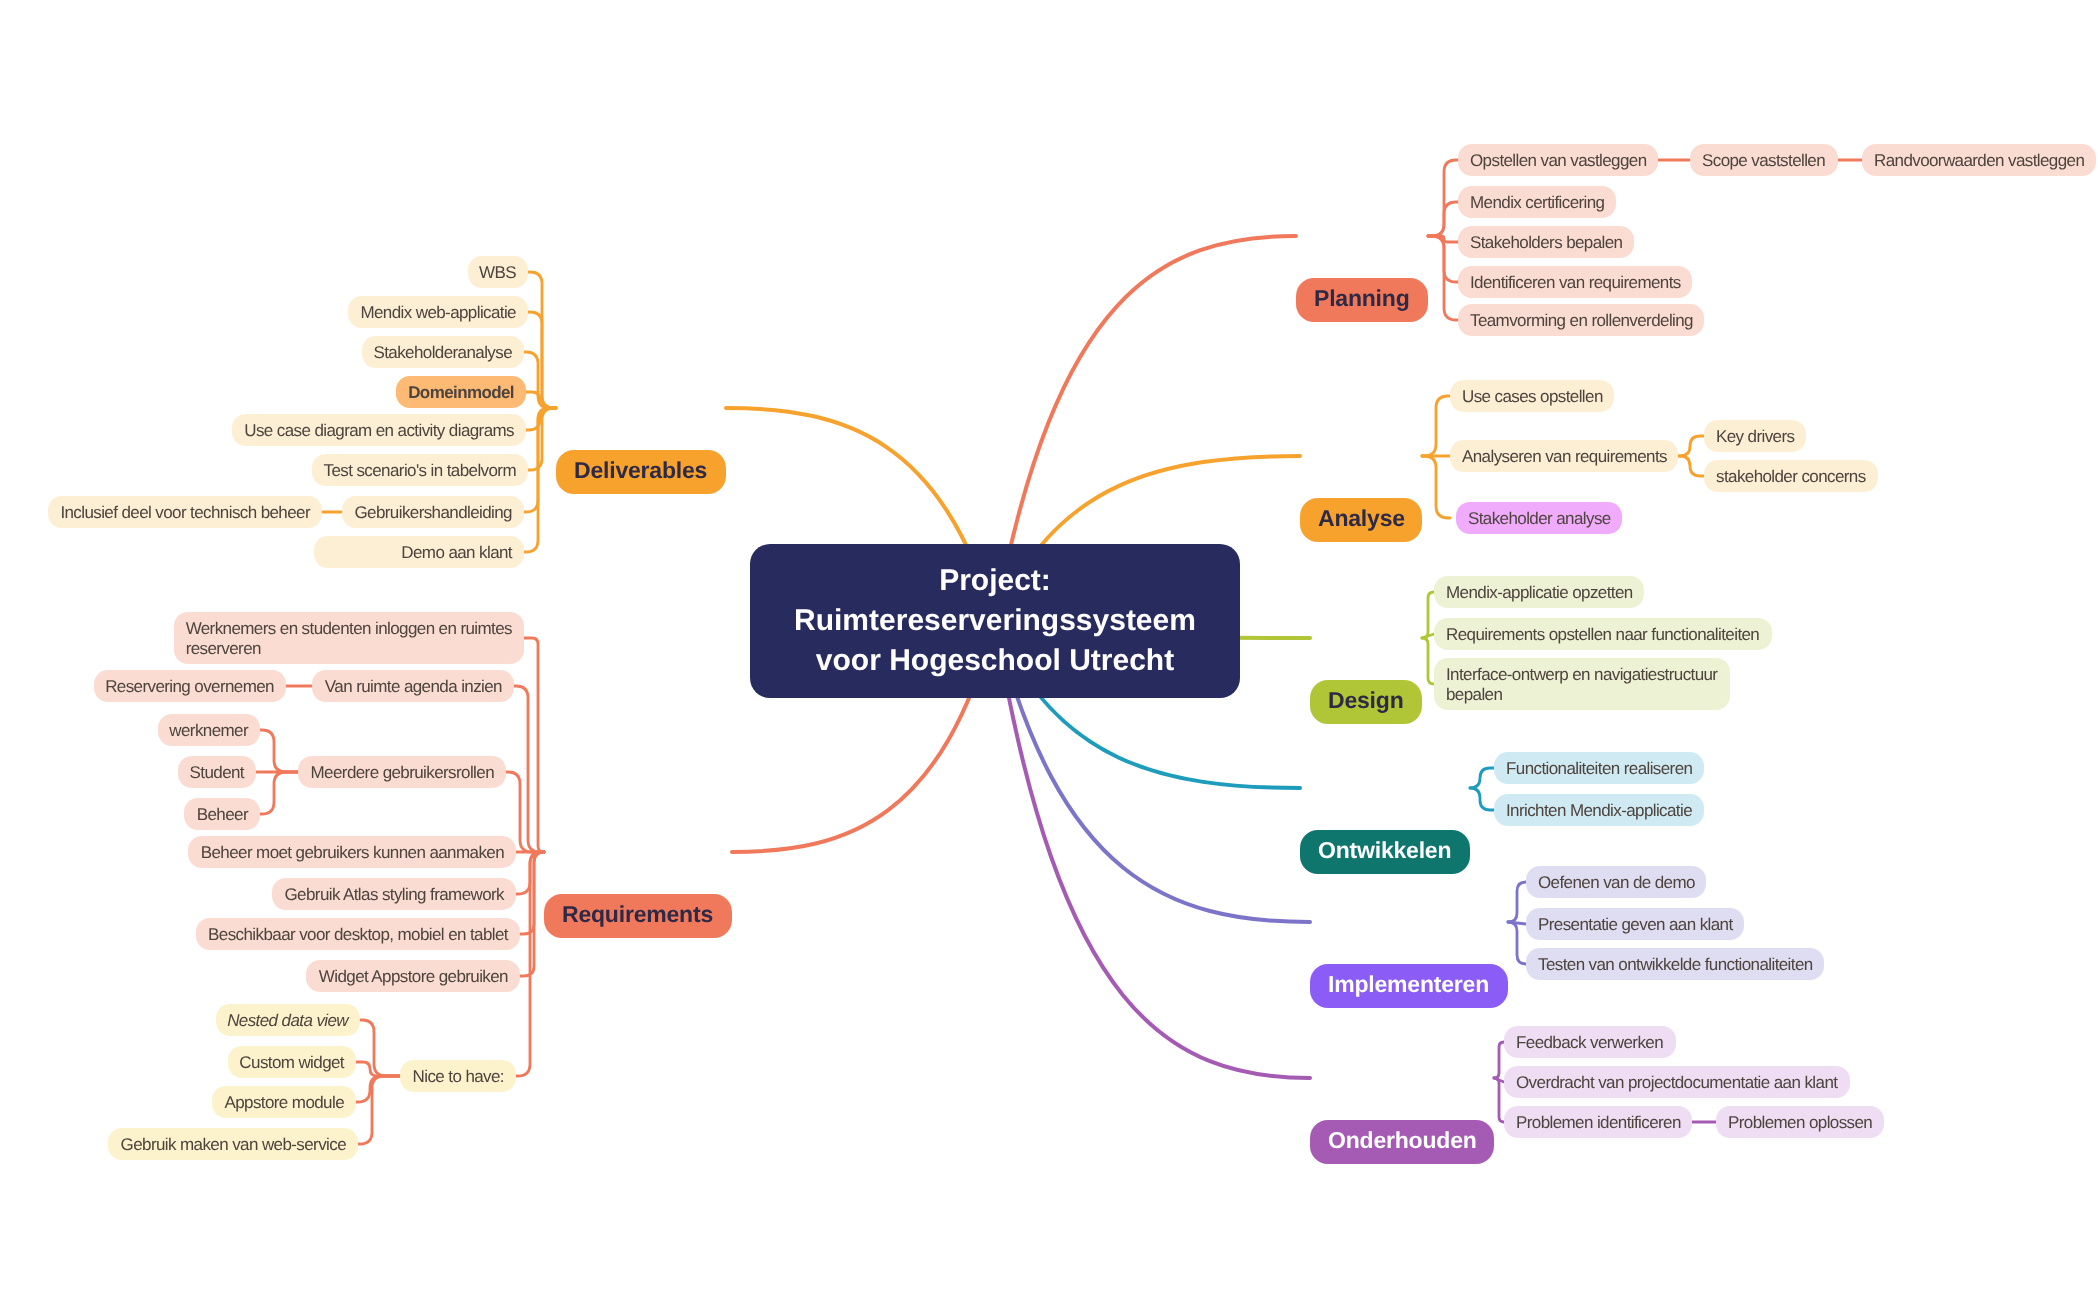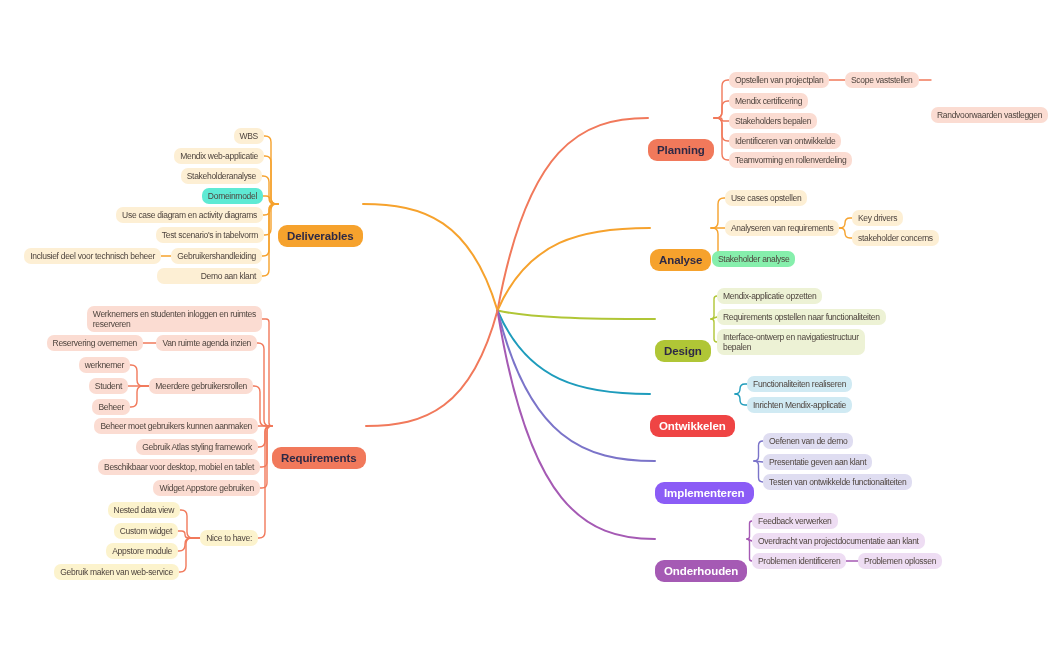--- a/index.html
+++ b/index.html
@@ -68,80 +68,83 @@
       <path d="M 272 426 L 271 426 Q 265 426 265 432 L 265 441 Q 265 447 259 447 L 258 447" fill="none" stroke="#f1795b" stroke-width="1.4" stroke-linecap="round"></path>
       <path d="M 272 426 L 272 426 Q 267 426 267 431 L 267 462 Q 267 467 262 467 L 260 467" fill="none" stroke="#f1795b" stroke-width="1.4" stroke-linecap="round"></path>
       <path d="M 272 426 L 272 426 Q 267 426 267 431 L 267 483 Q 267 488 262 488 L 260 488" fill="none" stroke="#f1795b" stroke-width="1.4" stroke-linecap="round"></path>
       <path d="M 272 426 L 271 426 Q 265 426 265 432 L 265 532 Q 265 538 259 538 L 258 538" fill="none" stroke="#f1795b" stroke-width="1.4" stroke-linecap="round"></path>
       <path d="M 200 538 L 193 538 Q 187 538 187 532 L 187 516 Q 187 510 181 510 L 180 510" fill="none" stroke="#f1795b" stroke-width="1.4" stroke-linecap="round"></path>
       <path d="M 200 538 L 188.5 538 Q 185 538 185 534.5 L 185 534.5 Q 185 531 181.5 531 L 178 531" fill="none" stroke="#f1795b" stroke-width="1.4" stroke-linecap="round"></path>
       <path d="M 200 538 L 191 538 Q 185 538 185 544 L 185 545 Q 185 551 179 551 L 178 551" fill="none" stroke="#f1795b" stroke-width="1.4" stroke-linecap="round"></path>
       <path d="M 200 538 L 192 538 Q 186 538 186 544 L 186 566 Q 186 572 180 572 L 179 572" fill="none" stroke="#f1795b" stroke-width="1.4" stroke-linecap="round"></path>
     </svg>
 
+  <div class="node central" id="central" style="left: 375px; top: 272px; background: rgb(40, 43, 94); color: rgb(255, 255, 255);">Project:
+Ruimtereserveringssysteem
+voor Hogeschool Utrecht</div>
 
   <div class="node main" id="planning" style="left: 648px; top: 107px; background: rgb(241, 121, 91); color: rgb(46, 41, 69);">Planning</div>
-  <div class="node child" id="p-opstellen" style="left: 729px; top: 72px; background: rgb(251, 220, 210); color: rgb(78, 68, 62);">Opstellen van projectplan</div>
+  <div class="node child" id="p-opstellen" style="left: 729px; top: 72px; background: rgb(251, 220, 210); color: rgb(78, 68, 62);">Opstellen van vastleggen</div>
   <div class="node child" id="p-scope" style="left: 845px; top: 72px; background: rgb(251, 220, 210); color: rgb(78, 68, 62);">Scope vaststellen</div>
-  <div class="node child" id="p-randvoorwaarden" style="left: 931px; top: 72px; background: rgb(251, 220, 210); color: rgb(78, 68, 62); margin-top: 35px;">Randvoorwaarden vastleggen</div>
+  <div class="node child" id="p-randvoorwaarden" style="left: 931px; top: 72px; background: rgb(251, 220, 210); color: rgb(78, 68, 62);">Randvoorwaarden vastleggen</div>
   <div class="node child" id="p-cert" style="left: 729px; top: 93px; background: rgb(251, 220, 210); color: rgb(78, 68, 62);">Mendix certificering</div>
   <div class="node child" id="p-stake" style="left: 729px; top: 113px; background: rgb(251, 220, 210); color: rgb(78, 68, 62);">Stakeholders bepalen</div>
-  <div class="node child" id="p-ident" style="left: 729px; top: 133px; background: rgb(251, 220, 210); color: rgb(78, 68, 62);">Identificeren van ontwikkelde</div>
+  <div class="node child" id="p-ident" style="left: 729px; top: 133px; background: rgb(251, 220, 210); color: rgb(78, 68, 62);">Identificeren van requirements</div>
   <div class="node child" id="p-team" style="left: 729px; top: 152px; background: rgb(251, 220, 210); color: rgb(78, 68, 62);">Teamvorming en rollenverdeling</div>
 
   <div class="node main" id="analyse" style="left: 650px; top: 217px; background: rgb(246, 162, 45); color: rgb(46, 41, 69);">Analyse</div>
   <div class="node child" id="a-usecases" style="left: 725px; top: 190px; background: rgb(253, 239, 212); color: rgb(78, 68, 62);">Use cases opstellen</div>
   <div class="node child" id="a-analyseren" style="left: 725px; top: 220px; background: rgb(253, 239, 212); color: rgb(78, 68, 62);">Analyseren van requirements</div>
   <div class="node child" id="a-keydrivers" style="left: 852px; top: 210px; background: rgb(253, 239, 212); color: rgb(78, 68, 62);">Key drivers</div>
   <div class="node child" id="a-concerns" style="left: 852px; top: 230px; background: rgb(253, 239, 212); color: rgb(78, 68, 62);">stakeholder concerns</div>
-  <div class="node child" id="a-stakeholder" style="left: 712px; top: 251px; background: #86efac; color: rgb(78, 68, 62);">Stakeholder analyse</div>
+  <div class="node child" id="a-stakeholder" style="left: 728px; top: 251px; background: #f0abfc; color: rgb(78, 68, 62);">Stakeholder analyse</div>
 
   <div class="node main" id="design" style="left: 655px; top: 308px; background: rgb(176, 198, 54); color: rgb(46, 41, 69);">Design</div>
   <div class="node child" id="d-mendixapp" style="left: 717px; top: 288px; background: rgb(237, 242, 213); color: rgb(78, 68, 62);">Mendix-applicatie opzetten</div>
   <div class="node child" id="d-reqomzetten" style="left: 717px; top: 309px; background: rgb(237, 242, 213); color: rgb(78, 68, 62);">Requirements opstellen naar functionaliteiten</div>
   <div class="node child wrap" id="d-interface" style="left: 717px; top: 329px; background: rgb(237, 242, 213); color: rgb(78, 68, 62);">Interface-ontwerp en navigatiestructuur
 bepalen</div>
 
-  <div class="node main" id="ontwikkelen" style="left: 650px; top: 383px; background: #ef4444; color: rgb(255, 255, 255);">Ontwikkelen</div>
+  <div class="node main" id="ontwikkelen" style="left: 650px; top: 383px; background: #0f766e; color: rgb(255, 255, 255);">Ontwikkelen</div>
   <div class="node child" id="o-functionaliteiten" style="left: 747px; top: 376px; background: rgb(208, 234, 243); color: rgb(78, 68, 62); text-align: right;">Functionaliteiten realiseren</div>
   <div class="node child" id="o-inrichten" style="left: 747px; top: 397px; background: rgb(208, 234, 243); color: rgb(78, 68, 62);">Inrichten Mendix-applicatie</div>
 
   <div class="node main" id="implementeren" style="left: 655px; top: 450px; background: #8b5cf6; color: rgb(255, 255, 255);">Implementeren</div>
   <div class="node child" id="i-oefenen" style="left: 763px; top: 433px; background: rgb(223, 221, 241); color: rgb(78, 68, 62);">Oefenen van de demo</div>
   <div class="node child" id="i-presentatie" style="left: 763px; top: 454px; background: rgb(223, 221, 241); color: rgb(78, 68, 62);">Presentatie geven aan klant</div>
   <div class="node child" id="i-testen" style="left: 763px; top: 474px; background: rgb(223, 221, 241); color: rgb(78, 68, 62);">Testen van ontwikkelde functionaliteiten</div>
 
   <div class="node main" id="onderhouden" style="left: 655px; top: 528px; background: rgb(165, 90, 180); color: rgb(255, 255, 255);">Onderhouden</div>
   <div class="node child" id="h-feedback" style="left: 752px; top: 513px; background: rgb(238, 221, 243); color: rgb(78, 68, 62);">Feedback verwerken</div>
   <div class="node child" id="h-overdracht" style="left: 752px; top: 533px; background: rgb(238, 221, 243); color: rgb(78, 68, 62);">Overdracht van projectdocumentatie aan klant</div>
   <div class="node child" id="h-problemen" style="left: 752px; top: 553px; background: rgb(238, 221, 243); color: rgb(78, 68, 62);">Problemen identificeren</div>
   <div class="node child" id="h-oplossen" style="left: 858px; top: 553px; background: rgb(238, 221, 243); color: rgb(78, 68, 62);">Problemen oplossen</div>
 
   <div class="node main" id="deliverables" style="left: 278px; top: 193px; background: rgb(246, 162, 45); color: rgb(46, 41, 69);">Deliverables</div>
   <div class="node child" id="dl-wbs" style="right: 786px; top: 128px; background: rgb(253, 239, 212); color: rgb(78, 68, 62);">WBS</div>
   <div class="node child" id="dl-mendixweb" style="right: 786px; top: 148px; background: rgb(253, 239, 212); color: rgb(78, 68, 62);">Mendix web-applicatie</div>
   <div class="node child" id="dl-stakeholder" style="right: 788px; top: 168px; background: rgb(253, 239, 212); color: rgb(78, 68, 62);">Stakeholderanalyse</div>
-  <div class="node child" id="dl-domeinmodel" style="right: 787px; top: 188px; background: #5eead4; color: rgb(78, 68, 62);">Domeinmodel</div>
+  <div class="node child" id="dl-domeinmodel" style="right: 787px; top: 188px; background: #fdba74; color: rgb(78, 68, 62); font-weight: bold;">Domeinmodel</div>
   <div class="node child" id="dl-usecase" style="right: 787px; top: 207px; background: rgb(253, 239, 212); color: rgb(78, 68, 62);">Use case diagram en activity diagrams</div>
   <div class="node child" id="dl-test" style="right: 786px; top: 227px; background: rgb(253, 239, 212); color: rgb(78, 68, 62);">Test scenario's in tabelvorm</div>
   <div class="node child" id="dl-handleiding" style="right: 788px; top: 248px; background: rgb(253, 239, 212); color: rgb(78, 68, 62);">Gebruikershandleiding</div>
   <div class="node child" id="dl-inclusief" style="right: 889px; top: 248px; background: rgb(253, 239, 212); color: rgb(78, 68, 62);">Inclusief deel voor technisch beheer</div>
   <div class="node child" id="dl-demo" style="right: 788px; top: 268px; background: rgb(253, 239, 212); color: rgb(78, 68, 62); padding-left: 44px;">Demo aan klant</div>
 
   <div class="node main" id="requirements" style="left: 272px; top: 415px; background: rgb(241, 121, 91); color: rgb(46, 41, 69);">Requirements</div>
   <div class="node child wrap" id="r-werknemers" style="right: 788px; top: 306px; background: rgb(251, 220, 210); color: rgb(78, 68, 62); margin-left: 16px;">Werknemers en studenten inloggen en ruimtes
 reserveren</div>
   <div class="node child" id="r-agenda" style="right: 793px; top: 335px; background: rgb(251, 220, 210); color: rgb(78, 68, 62);">Van ruimte agenda inzien</div>
   <div class="node child" id="r-reservering" style="right: 907px; top: 335px; background: rgb(251, 220, 210); color: rgb(78, 68, 62);">Reservering overnemen</div>
   <div class="node child" id="r-rollen" style="right: 797px; top: 378px; background: rgb(251, 220, 210); color: rgb(78, 68, 62);">Meerdere gebruikersrollen</div>
   <div class="node child" id="r-werknemer" style="right: 920px; top: 357px; background: rgb(251, 220, 210); color: rgb(78, 68, 62);">werknemer</div>
   <div class="node child" id="r-student" style="right: 922px; top: 378px; background: rgb(251, 220, 210); color: rgb(78, 68, 62);">Student</div>
   <div class="node child" id="r-beheer" style="right: 920px; top: 399px; background: rgb(251, 220, 210); color: rgb(78, 68, 62);">Beheer</div>
   <div class="node child" id="r-aanmaken" style="right: 792px; top: 418px; background: rgb(251, 220, 210); color: rgb(78, 68, 62);">Beheer moet gebruikers kunnen aanmaken</div>
   <div class="node child" id="r-atlas" style="right: 792px; top: 439px; background: rgb(251, 220, 210); color: rgb(78, 68, 62);">Gebruik Atlas styling framework</div>
   <div class="node child" id="r-beschikbaar" style="right: 790px; top: 459px; background: rgb(251, 220, 210); color: rgb(78, 68, 62);">Beschikbaar voor desktop, mobiel en tablet</div>
   <div class="node child" id="r-widget" style="right: 790px; top: 480px; background: rgb(251, 220, 210); color: rgb(78, 68, 62);">Widget Appstore gebruiken</div>
   <div class="node child" id="r-nice" style="right: 792px; top: 530px; background: rgb(252, 243, 205); color: rgb(78, 68, 62);">Nice to have:</div>
-  <div class="node child" id="r-nested" style="right: 870px; top: 502px; background: rgb(252, 243, 205); color: rgb(78, 68, 62);">Nested data view</div>
+  <div class="node child" id="r-nested" style="right: 870px; top: 502px; background: rgb(252, 243, 205); color: rgb(78, 68, 62); font-style: italic;">Nested data view</div>
   <div class="node child" id="r-custom" style="right: 872px; top: 523px; background: rgb(252, 243, 205); color: rgb(78, 68, 62);">Custom widget</div>
   <div class="node child" id="r-appstore" style="right: 872px; top: 543px; background: rgb(252, 243, 205); color: rgb(78, 68, 62);">Appstore module</div>
   <div class="node child" id="r-webservice" style="right: 871px; top: 564px; background: rgb(252, 243, 205); color: rgb(78, 68, 62);">Gebruik maken van web-service</div>
 </div>
 
 </body></html>

